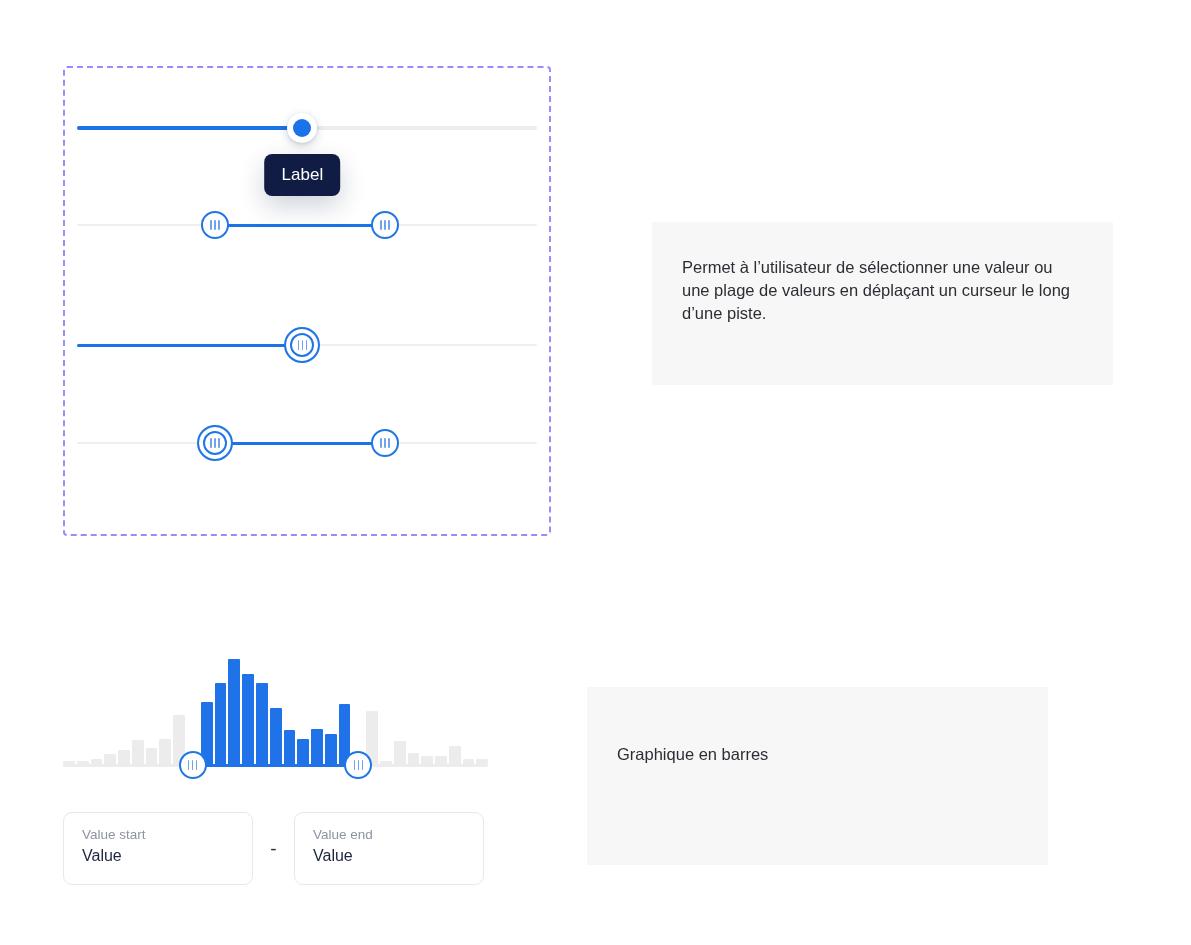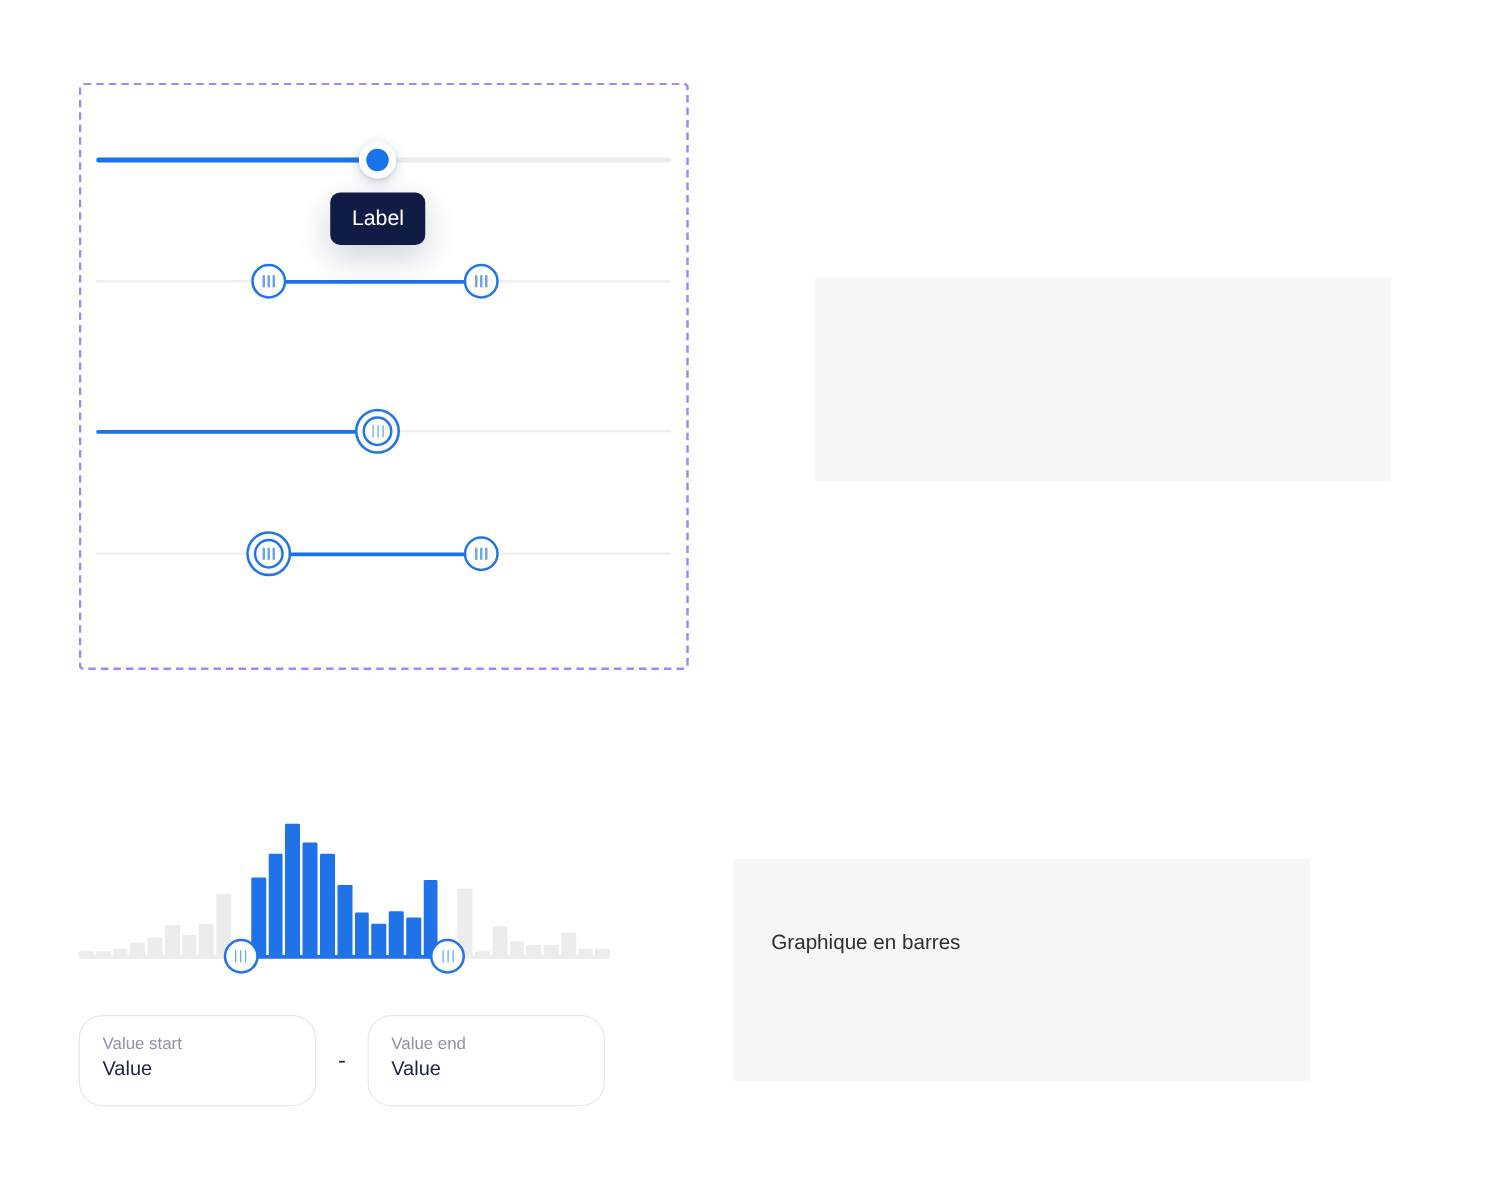--- a/index.html
+++ b/index.html
@@ -263,21 +263,21 @@
     position: absolute;
     left: 63px;
     top: 812px;
     display: flex;
     align-items: center;
   }
   .value-field {
     width: 190px;
     height: 73px;
     border: 1px solid #e6e8ec;
-    border-radius: 19px;
+    border-radius: 9px;
     background: #ffffff;
     box-sizing: border-box;
     padding: 14px 16px 0 18px;
     cursor: text;
   }
   .value-field .field-label {
     display: block;
     font-size: 13.5px;
     color: #8e93a3;
     line-height: 1.2;
@@ -355,20 +355,21 @@
           <i></i>
           <i></i>
           <i></i>
         </span>
     </div>
   </div>
 
 </div>
 
 <div class="info-card" id="info-card-slider">
+  <p>Permet à l’utilisateur de sélectionner une valeur ou une plage de valeurs en déplaçant un curseur le long d’une piste.</p>
 </div>
 
 <div class="info-card" id="info-card-price">
   <p class="spaced">Graphique en barres</p>
 </div>
 
 <div id="price-range-block">
   <div id="histogram">
     <div class="bars-area" id="hist-bars">
         <div class="bar" style="height: 3.22581%;"></div>

